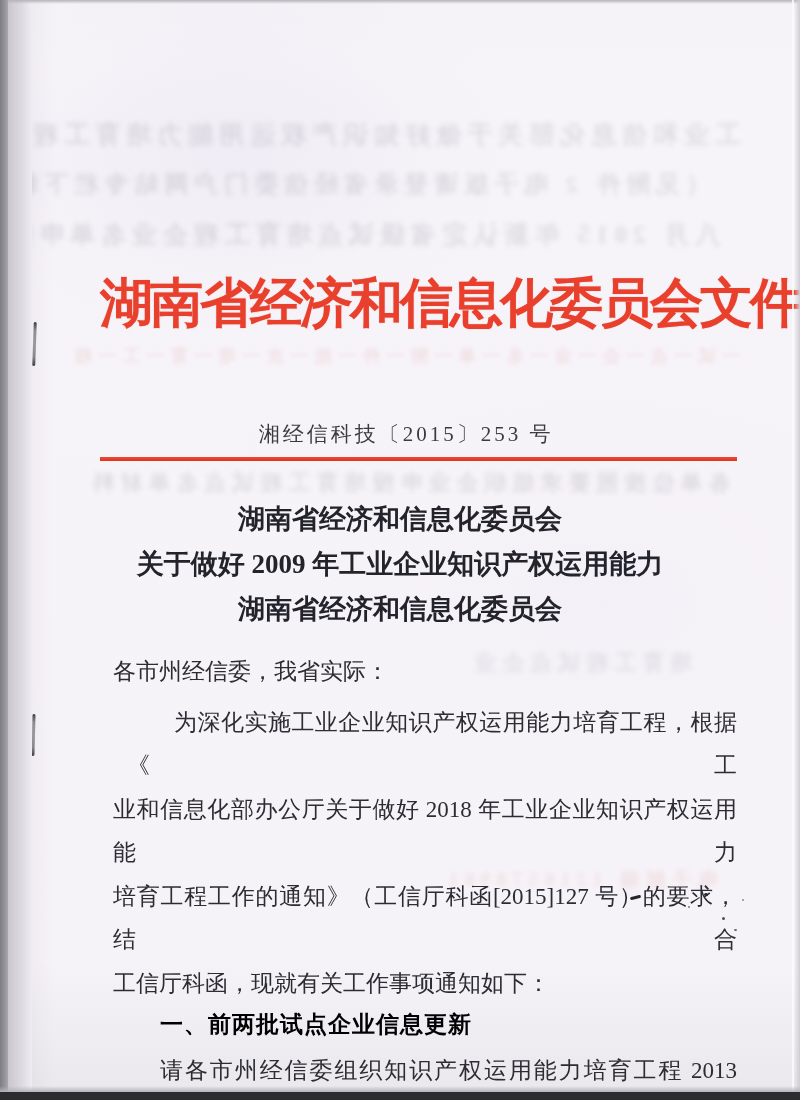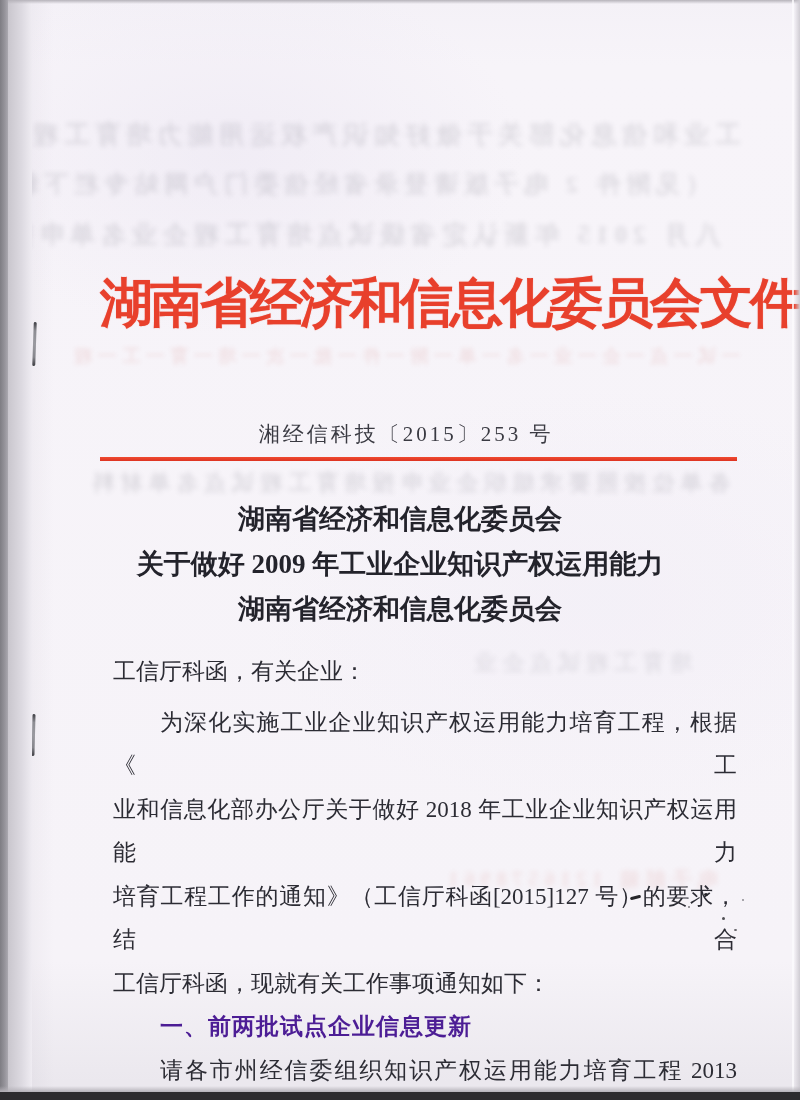--- a/index.html
+++ b/index.html
@@ -77,22 +77,22 @@
     text-align:center;font-weight:bold;color:#23232b;
     font-size:27px;line-height:45px;
   }
   .body-text{
     position:absolute;left:113px;top:650px;width:624px;
     font-size:23px;line-height:43.5px;color:#2c2c34;
   }
   .line{min-height:43.5px;}
   .indent{text-indent:47px;}
   .jline{text-align:justify;text-align-last:justify;}
-  .heading{font-family:Liberation Sans, sans-serif;font-weight:bold;color:#4c1d95;letter-spacing:1px;}
-  .gap-before{margin-top:7px;}
+  .heading{font-family:Liberation Mono, monospace;font-weight:bold;color:#000000;letter-spacing:1px;}
+  .gap-before{margin-top:7px;margin-left:14px;}
 </style>
 </head>
 <body>
 
 <div class="stage">
 
   <div class="paper"></div>
 
   <div class="bleed b1">工业和信息化部关于做好知识产权运用能力培育工程有关事项要点</div>
   <div class="bleed b2">（见附件 2 电子版请登录省经信委门户网站专栏下载）</div>
@@ -110,21 +110,21 @@
 
     <div class="red-rule"></div>
 
     <div class="doc-title">
       <div>湖南省经济和信息化委员会</div>
       <div>关于做好 2009 年工业企业知识产权运用能力</div>
       <div>湖南省经济和信息化委员会</div>
     </div>
 
     <div class="body-text">
-      <div class="line">工信厅科函，有关企业：</div>
+      <div class="line">各市州经信委，我省实际：</div>
       <div class="line indent jline gap-before">为深化实施工业企业知识产权运用能力培育工程，根据《工</div>
       <div class="line jline">业和信息化部办公厅关于做好 2018 年工业企业知识产权运用能力</div>
       <div class="line jline">培育工程工作的通知》（工信厅科函[2015]127 号）的要求，结合</div>
       <div class="line">工信厅科函，现就有关工作事项通知如下：</div>
       <div class="line indent heading">一、前两批试点企业信息更新</div>
       <div class="line indent jline">请各市州经信委组织知识产权运用能力培育工程 2013 年、</div>
 
     </div>
 
   </div>

